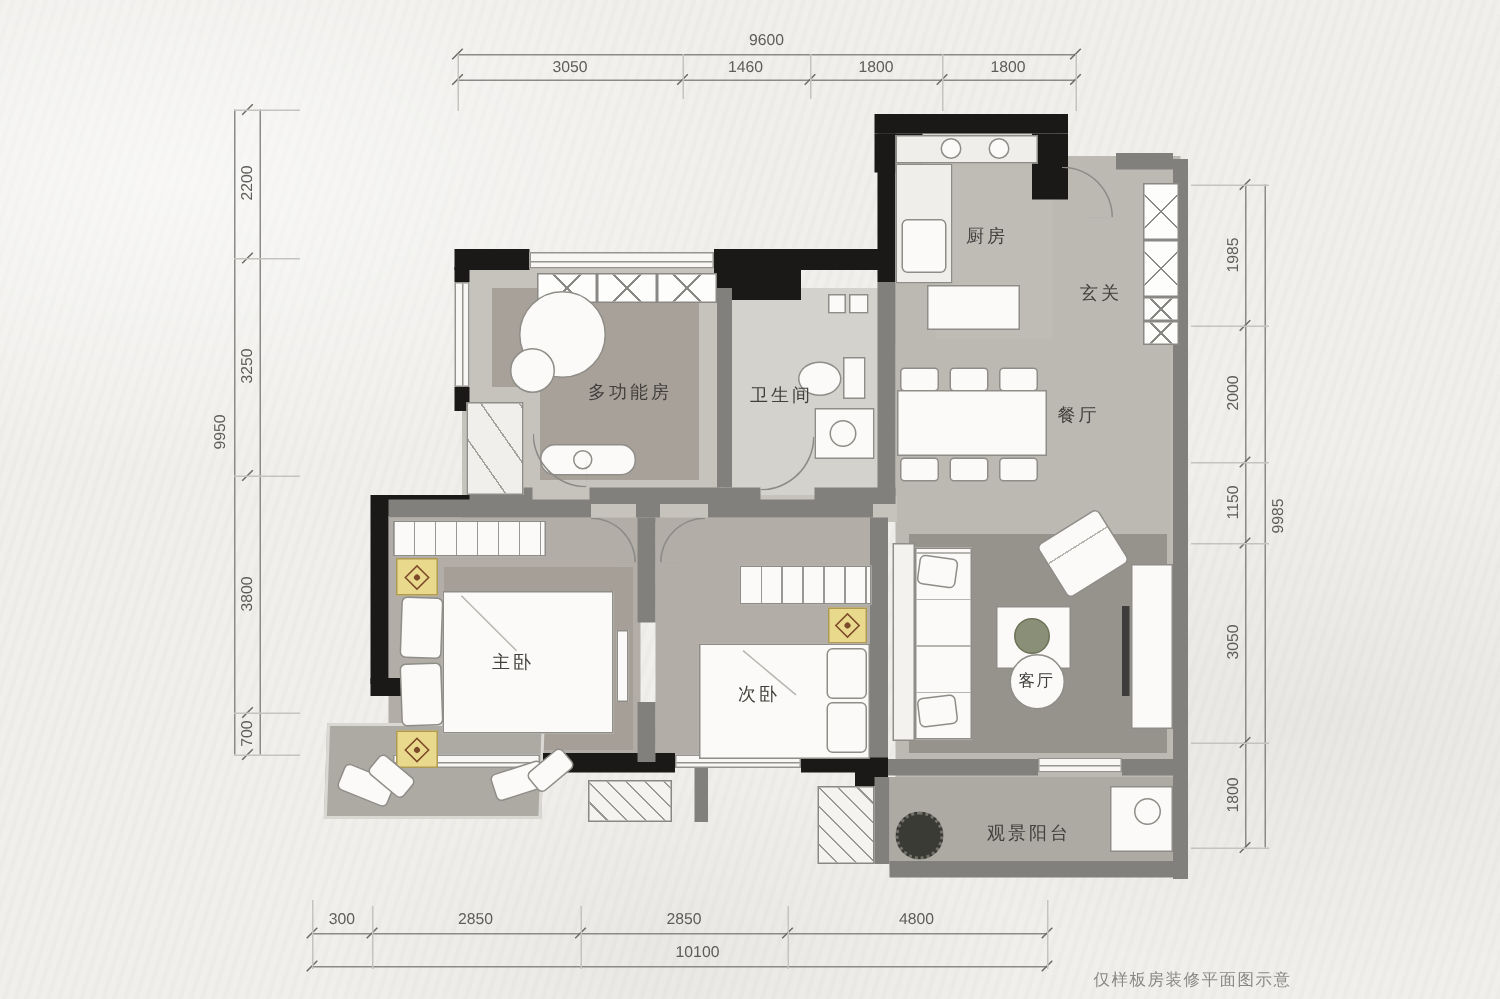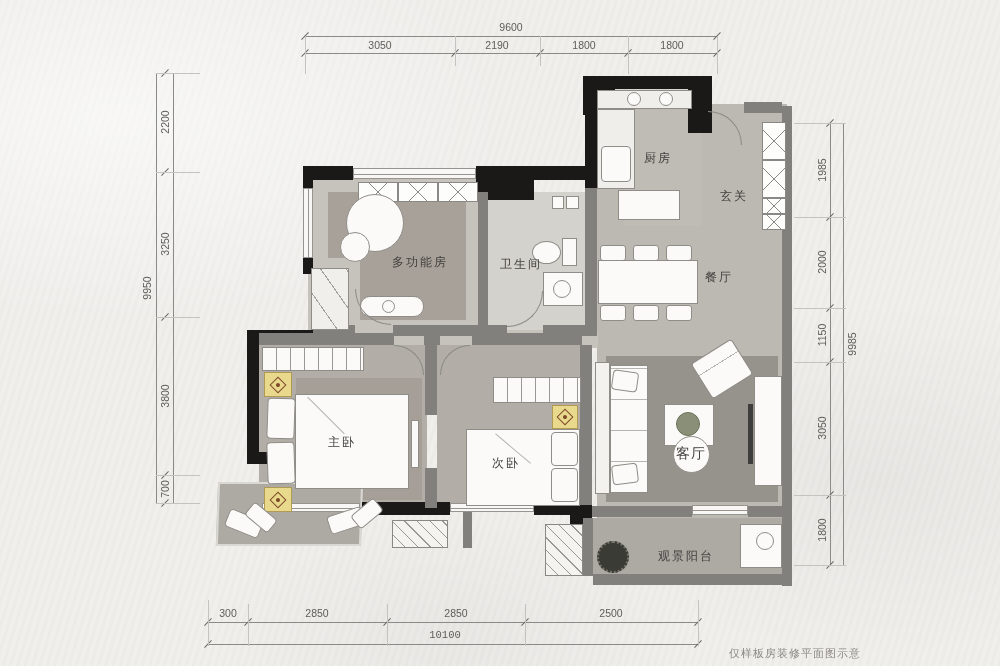--- a/index.html
+++ b/index.html
@@ -195,35 +195,35 @@
   <div class="arc" style="left:394px;top:345px;width:30px;height:30px;border-radius:0 100% 0 0;border-left:none;border-bottom:none;"></div>
   <div class="arc" style="left:440px;top:345px;width:30px;height:30px;border-radius:100% 0 0 0;border-right:none;border-bottom:none;"></div>
 
   <div class="rlabel" style="left:658px;top:158px;">厨房</div>
   <div class="rlabel" style="left:734px;top:196px;">玄关</div>
   <div class="rlabel" style="left:420px;top:262px;">多功能房</div>
   <div class="rlabel" style="left:521px;top:264px;">卫生间</div>
   <div class="rlabel" style="left:719px;top:277px;">餐厅</div>
   <div class="rlabel" style="left:342px;top:442px;font-family:Liberation Serif, serif;">主卧</div>
   <div class="rlabel" style="left:506px;top:463px;">次卧</div>
-  <div class="rlabel" style="left:691px;top:454px;font-size:14px;letter-spacing:1px;">客厅</div>
+  <div class="rlabel" style="left:691px;top:454px;font-size:11px;letter-spacing:1px;">客厅</div>
   <div class="rlabel" style="left:686px;top:556px;">观景阳台</div>
 
   <div class="dline" style="left:305px;top:36px;width:412px;height:1px;"></div>
   <div class="tick" style="left:305px;top:36px;"></div>
   <div class="tick" style="left:717px;top:36px;"></div>
   <div class="dlabel" style="left:511px;top:27px;">9600</div>
   <div class="dline" style="left:305px;top:53px;width:412px;height:1px;"></div>
   <div class="tick" style="left:305px;top:53px;"></div>
   <div class="tick" style="left:455px;top:53px;"></div>
   <div class="tick" style="left:540px;top:53px;"></div>
   <div class="tick" style="left:628px;top:53px;"></div>
   <div class="tick" style="left:717px;top:53px;"></div>
   <div class="dlabel" style="left:380px;top:45px;">3050</div>
-  <div class="dlabel" style="left:497px;top:45px;">2190</div>
+  <div class="dlabel" style="left:497px;top:45px;">1460</div>
   <div class="dlabel" style="left:584px;top:45px;">1800</div>
   <div class="dlabel" style="left:672px;top:45px;">1800</div>
   <div class="ext" style="left:305px;top:36px;width:1px;height:38px;"></div>
   <div class="ext" style="left:455px;top:36px;width:1px;height:30px;"></div>
   <div class="ext" style="left:540px;top:36px;width:1px;height:30px;"></div>
   <div class="ext" style="left:628px;top:36px;width:1px;height:38px;"></div>
   <div class="ext" style="left:717px;top:36px;width:1px;height:38px;"></div>
 
   <div class="dline" style="left:156px;top:73px;width:1px;height:430px;"></div>
   <div class="dlabel rot" style="left:147px;top:288px;">9950</div>
@@ -266,25 +266,25 @@
 
   <div class="dline" style="left:208px;top:622px;width:490px;height:1px;"></div>
   <div class="tick" style="left:208px;top:622px;"></div>
   <div class="tick" style="left:248px;top:622px;"></div>
   <div class="tick" style="left:387px;top:622px;"></div>
   <div class="tick" style="left:525px;top:622px;"></div>
   <div class="tick" style="left:698px;top:622px;"></div>
   <div class="dlabel" style="left:228px;top:613px;">300</div>
   <div class="dlabel" style="left:317px;top:613px;">2850</div>
   <div class="dlabel" style="left:456px;top:613px;">2850</div>
-  <div class="dlabel" style="left:611px;top:613px;">2500</div>
+  <div class="dlabel" style="left:611px;top:613px;">4800</div>
   <div class="dline" style="left:208px;top:644px;width:490px;height:1px;"></div>
   <div class="tick" style="left:208px;top:644px;"></div>
   <div class="tick" style="left:698px;top:644px;"></div>
-  <div class="dlabel" style="left:445px;top:635px;font-family:Liberation Mono, monospace;">10100</div>
+  <div class="dlabel" style="left:465px;top:635px;">10100</div>
   <div class="ext" style="left:208px;top:600px;width:1px;height:46px;"></div>
   <div class="ext" style="left:248px;top:604px;width:1px;height:42px;"></div>
   <div class="ext" style="left:387px;top:604px;width:1px;height:42px;"></div>
   <div class="ext" style="left:525px;top:604px;width:1px;height:42px;"></div>
   <div class="ext" style="left:698px;top:600px;width:1px;height:46px;"></div>
 
   <div class="footer" style="left:795px;top:653px;">仅样板房装修平面图示意</div>
 
 </div>
 

